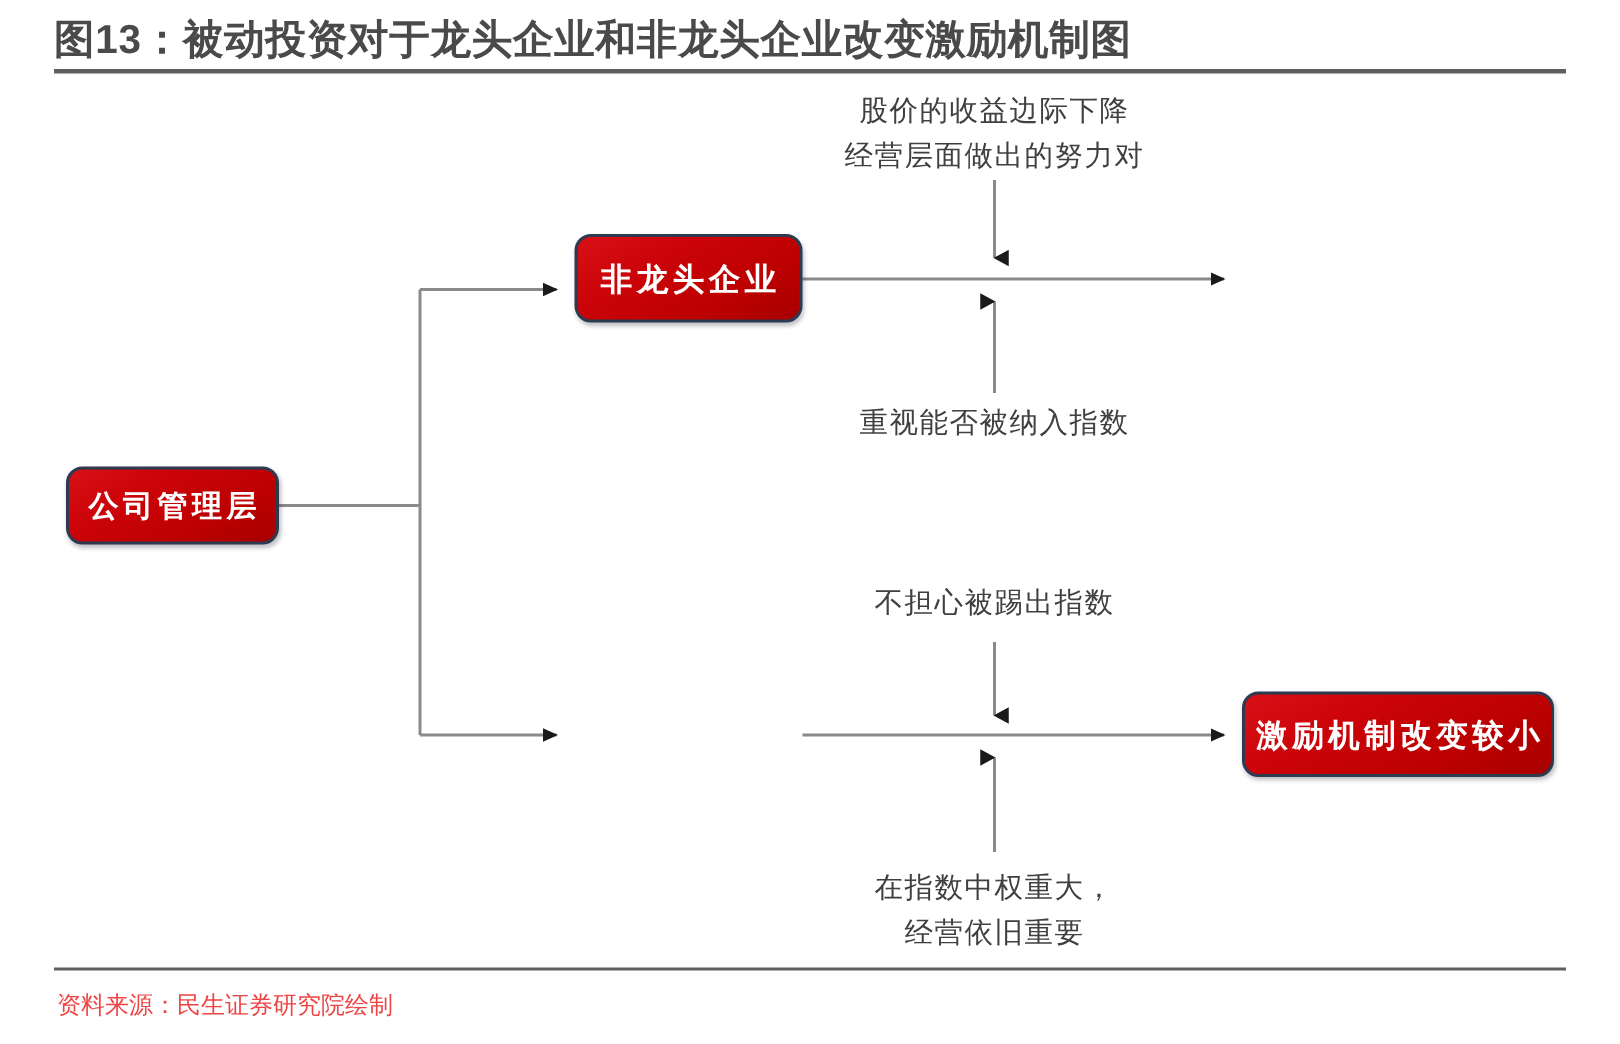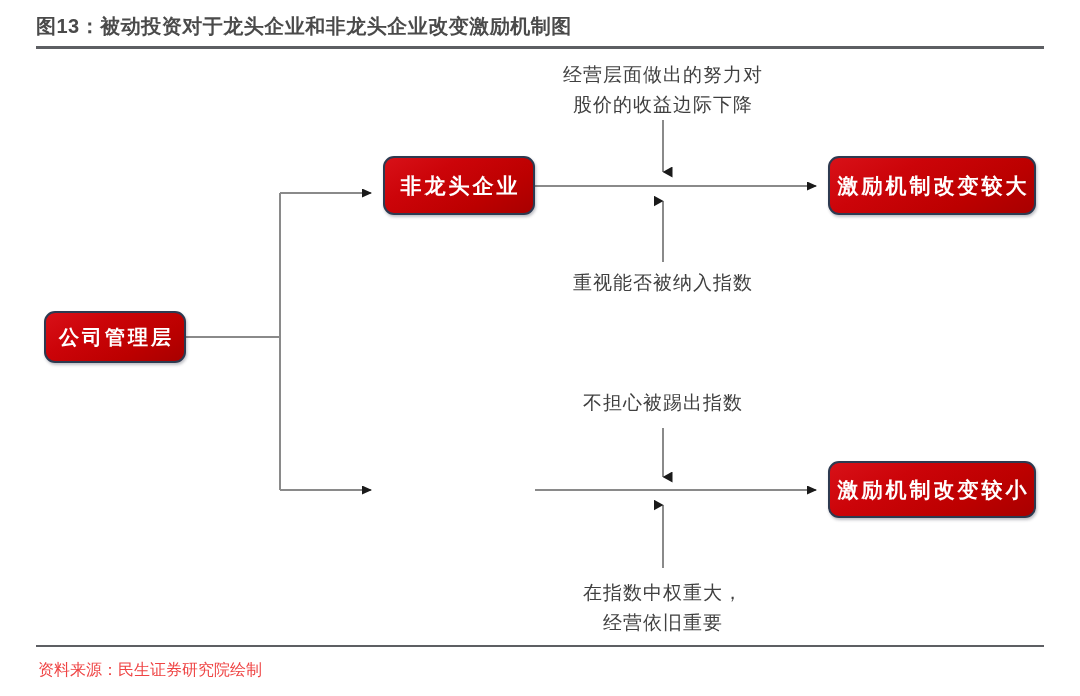--- a/index.html
+++ b/index.html
@@ -24,21 +24,21 @@
   
   .title-bar {
     position: absolute;
     left: 36px;
     top: 12px;
     width: 1008px;
     height: 36px;
   }
   .title-text {
     font-family: "Liberation Sans", "DejaVu Sans", sans-serif;
-    font-size: 20px;
+    font-size: 27px;
     font-weight: bold;
     color: #4a4a4a;
     letter-spacing: 0.5px;
     white-space: nowrap;
     line-height: 28px;
   }
   .title-rule {
     position: absolute;
     left: 36px;
     top: 46px;
@@ -184,27 +184,26 @@
         <path d="M663,568 L663,505" stroke="#8a8a8a" stroke-width="2" fill="none" marker-end="url(#arrowU)"></path>
       </g>
     </svg>
   </div>
 
   <div class="node node-mgmt">公司管理层</div>
 
   <div class="node node-nonlead">非龙头企业</div>
 
 
-  <div class="node node-big">激励机制改变较大</div>
 
   <div class="node node-small">激励机制改变较小</div>
 
   <div class="note note-top">
+    <div>股价的收益边际下降</div>
     <div>经营层面做出的努力对</div>
-    <div>股价的收益边际下降</div>
   </div>
 
   <div class="note note-mid1">
     <div>重视能否被纳入指数</div>
   </div>
 
   <div class="note note-bottom">
     <div>在指数中权重大，</div>
     <div>经营依旧重要</div>
   </div>

